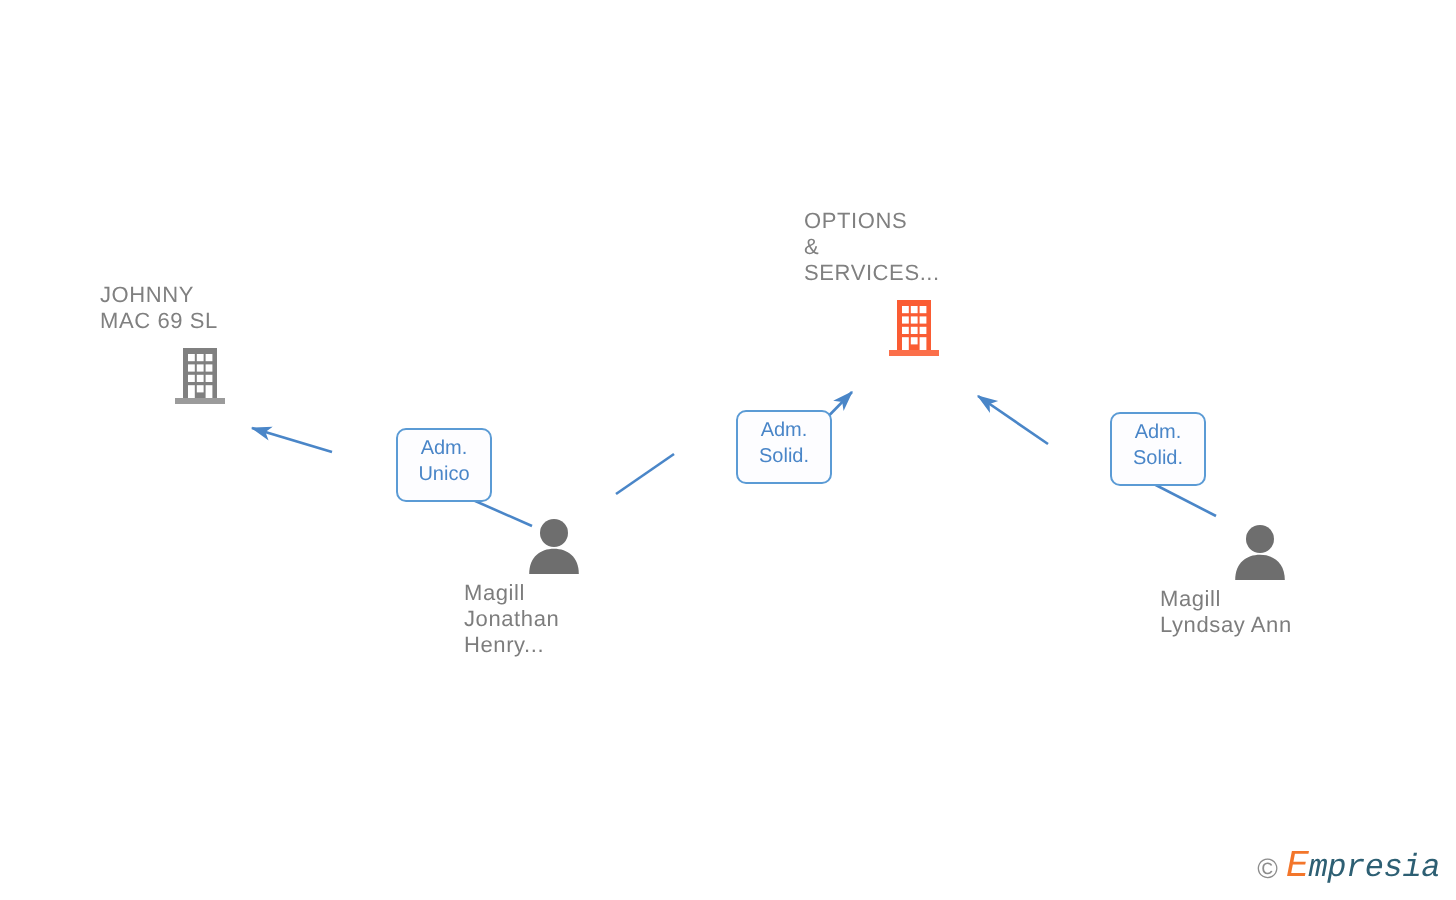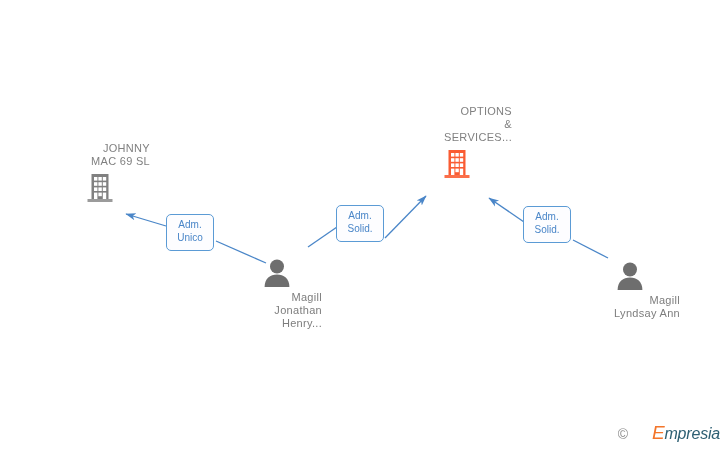--- a/index.html
+++ b/index.html
@@ -10,21 +10,21 @@
     font-family:"Liberation Sans", sans-serif;
     overflow:hidden;
     position:relative;
   }
   #stage{position:absolute;left:0;top:0;width:728px;height:450px;}
 
   
   #edges{position:absolute;left:0;top:0;width:728px;height:450px;}
 
   
-  .node{position:absolute;text-align:right;}
+  .node{position:absolute;text-align:left;}
 
   .node-caption{
     color:#808080;
     font-size:11px;
     line-height:13px;
     letter-spacing:.3px;
     white-space:pre-line;
     user-select:none;
   }
   .node-caption.company{font-size:11px;}
@@ -40,40 +40,40 @@
     border:1px solid #5b9bd5;
     border-radius:5px;
     background:#fdfdff;
     color:#4a86c8;
     font-size:10px;
     line-height:13px;
     text-align:center;
     padding:3px 4px 4px 4px;
     white-space:pre-line;
     user-select:none;
+    margin-left:32px;
   }
 
   
   #watermark{
     position:absolute;
     right:8px;bottom:8px;
     display:flex;align-items:center;gap:4px;
     user-select:none;
   }
   #watermark .copy{
     color:#8d8d8d;font-size:14px;line-height:14px;
   }
   #watermark .brand{
-    font-family:Liberation Sans, sans-serif;
+    font-family:Liberation Mono, monospace;
     font-style:italic;
     font-size:16px;
     line-height:16px;
     color:#2d5f73;
     letter-spacing:-.2px;
-    margin-left:20px;
   }
   #watermark .brand .cap{color:#f3762b;font-size:19px;}
 </style>
 </head>
 <body>
 
 <div id="stage">
 
   <svg id="edges" viewBox="0 0 728 450" width="728" height="450" xmlns="http://www.w3.org/2000/svg">
     <defs>

